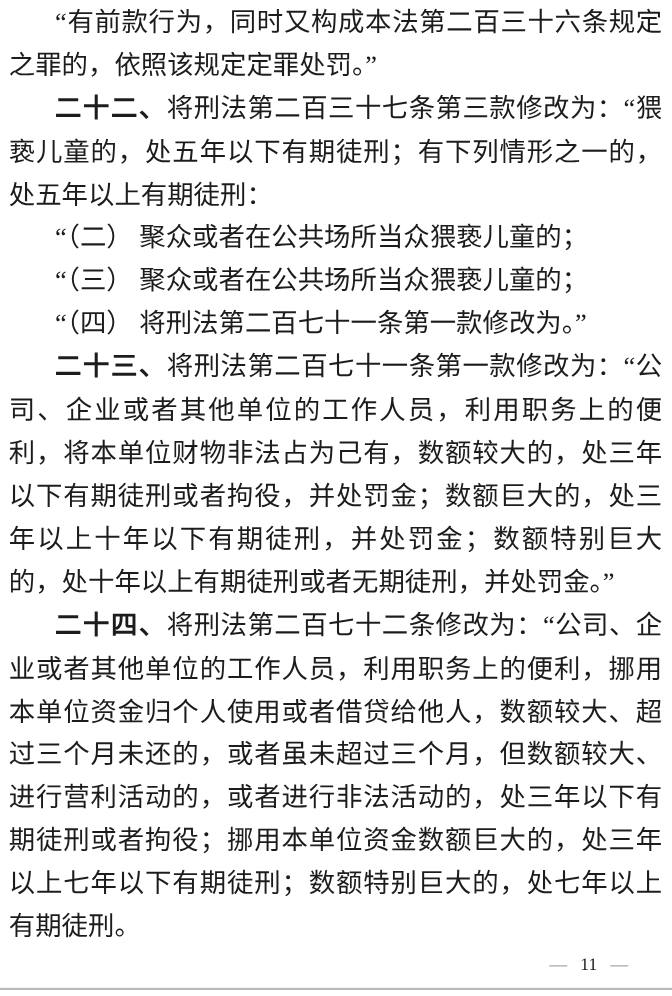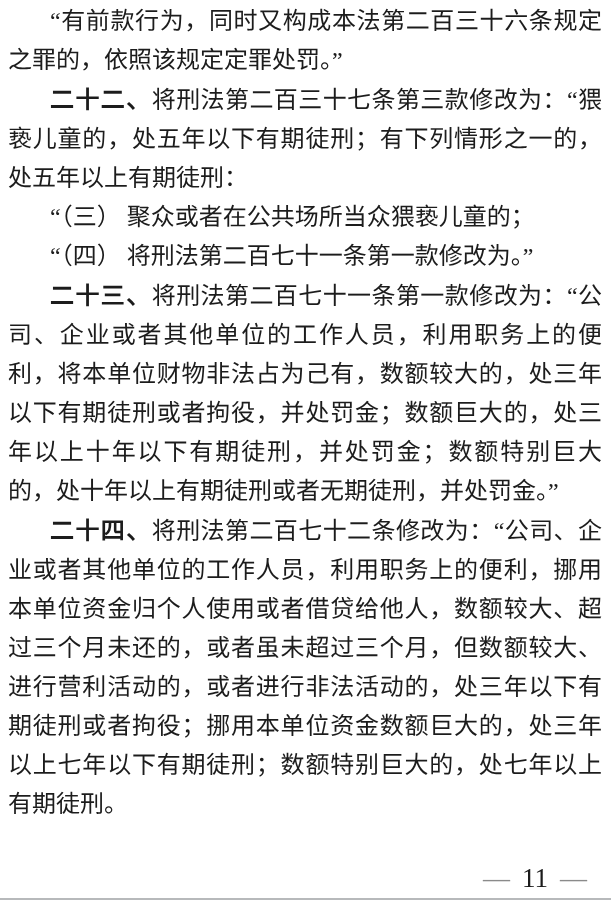--- a/index.html
+++ b/index.html
@@ -33,28 +33,28 @@
     line-height: 39px;
     text-align: justify;
     text-justify: inter-ideograph;
     text-indent: 42px;
     word-break: normal;
     overflow-wrap: break-word;
     color: var(--text);
   }
   .secnum {
     font-weight: bold;
-    font-family: Liberation Sans, sans-serif;
+    font-family: Liberation Mono, monospace;
     letter-spacing: 1px;
   }
   .footer {
     position: absolute;
     top: 866px;
-    right: 24px;
-    font-size: 27px;
+    right: 40px;
+    font-size: 16px;
     line-height: 24px;
     white-space: nowrap;
   }
   .footer .dash {
     color: var(--footer-dash);
     font-weight: normal;
   }
   .footer .pagenum {
     color: var(--text);
     margin: 0 12px;
@@ -70,20 +70,21 @@
 </style>
 </head>
 <body>
 
 <div class="page">
 
   <div class="content">
 
   <p class="para">“有前款行为，同时又构成本法第二百三十六条规定之罪的，依照该规定定罪处罚。”</p>
       <p class="para"><span class="secnum">二十二、</span>将刑法第二百三十七条第三款修改为：“猥亵儿童的，处五年以下有期徒刑；有下列情形之一的，处五年以上有期徒刑：</p>
+      <p class="para">“（二） 聚众或者在公共场所当众猥亵儿童的；</p>
       <p class="para">“（三） 聚众或者在公共场所当众猥亵儿童的；</p>
       <p class="para">“（四） 将刑法第二百七十一条第一款修改为。”</p>
       <p class="para"><span class="secnum">二十三、</span>将刑法第二百七十一条第一款修改为：“公司、企业或者其他单位的工作人员，利用职务上的便利，将本单位财物非法占为己有，数额较大的，处三年以下有期徒刑或者拘役，并处罚金；数额巨大的，处三年以上十年以下有期徒刑，并处罚金；数额特别巨大的，处十年以上有期徒刑或者无期徒刑，并处罚金。”</p>
       <p class="para"><span class="secnum">二十四、</span>将刑法第二百七十二条修改为：“公司、企业或者其他单位的工作人员，利用职务上的便利，挪用本单位资金归个人使用或者借贷给他人，数额较大、超过三个月未还的，或者虽未超过三个月，但数额较大、进行营利活动的，或者进行非法活动的，处三年以下有期徒刑或者拘役；挪用本单位资金数额巨大的，处三年以上七年以下有期徒刑；数额特别巨大的，处七年以上有期徒刑。</p>
     </div>
 
   <div class="footer">
     <span class="dash">—</span><span class="pagenum">11</span><span class="dash">—</span>
   </div>
 

